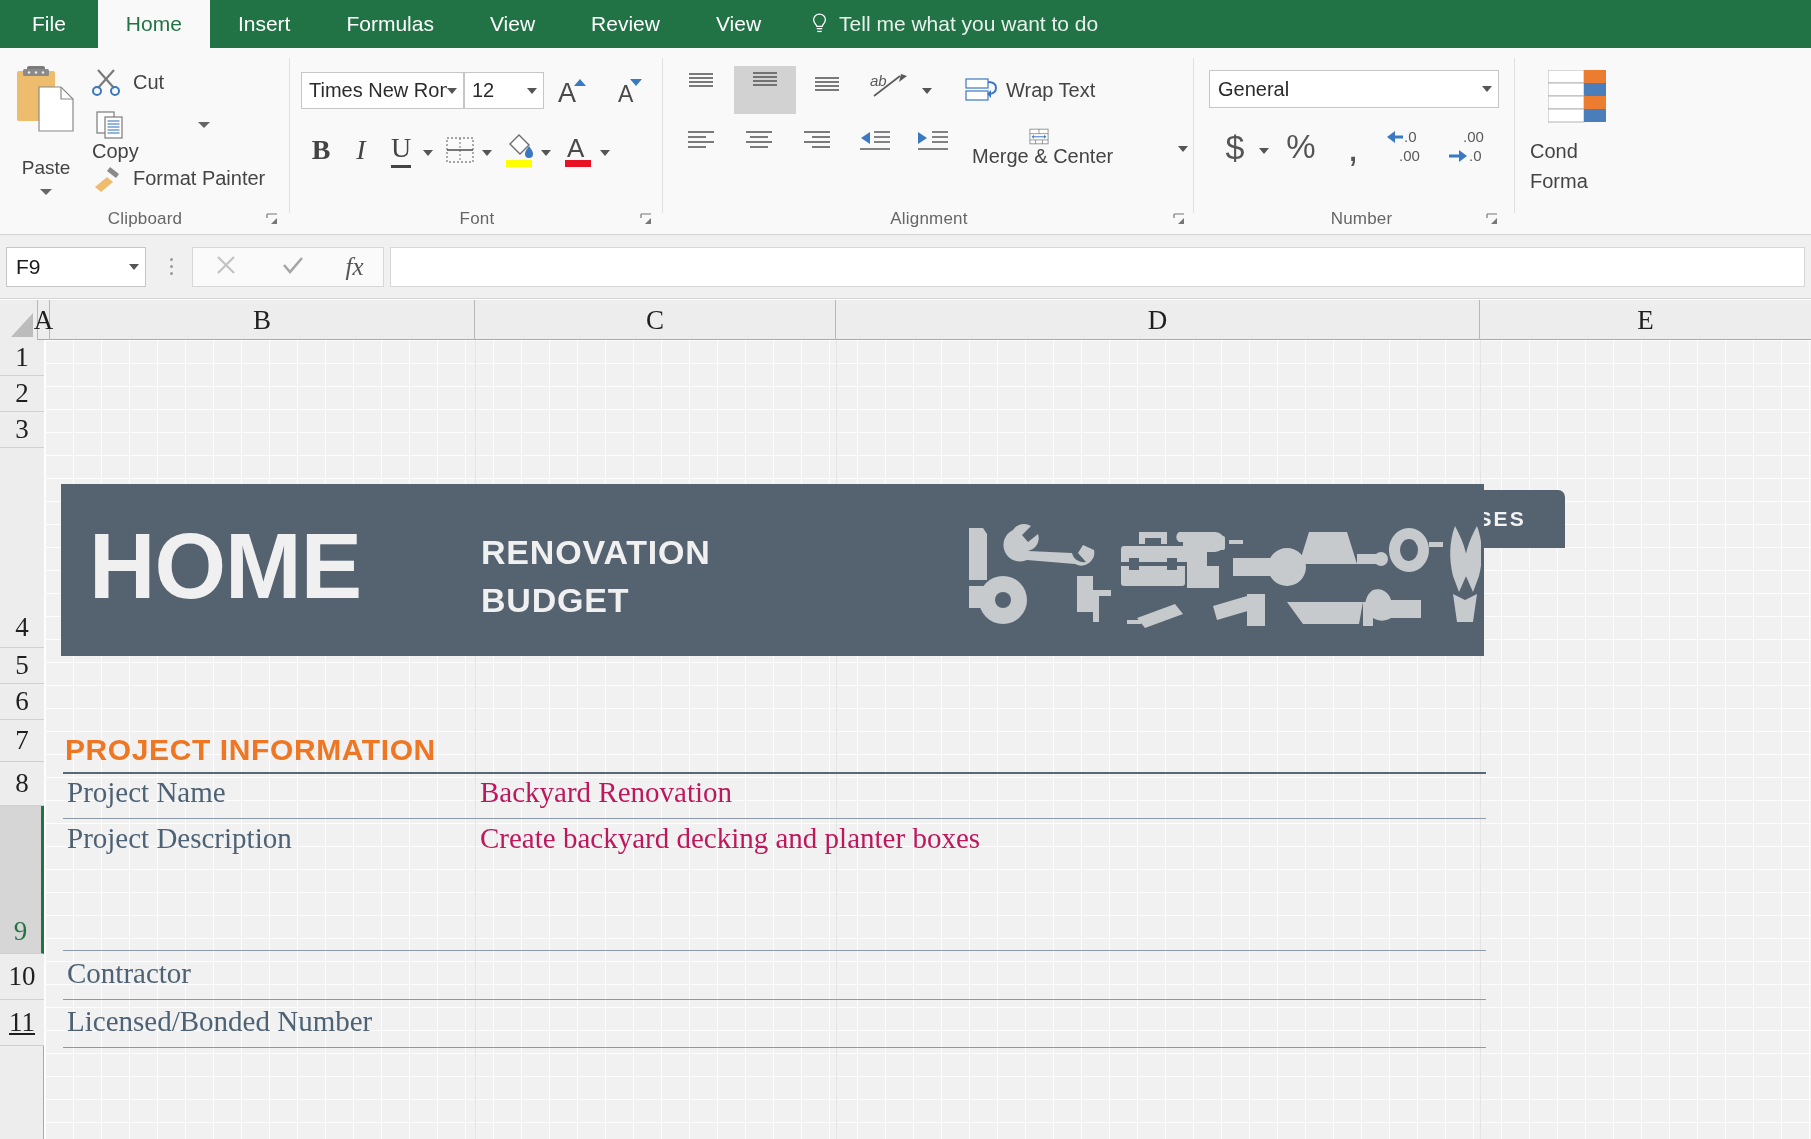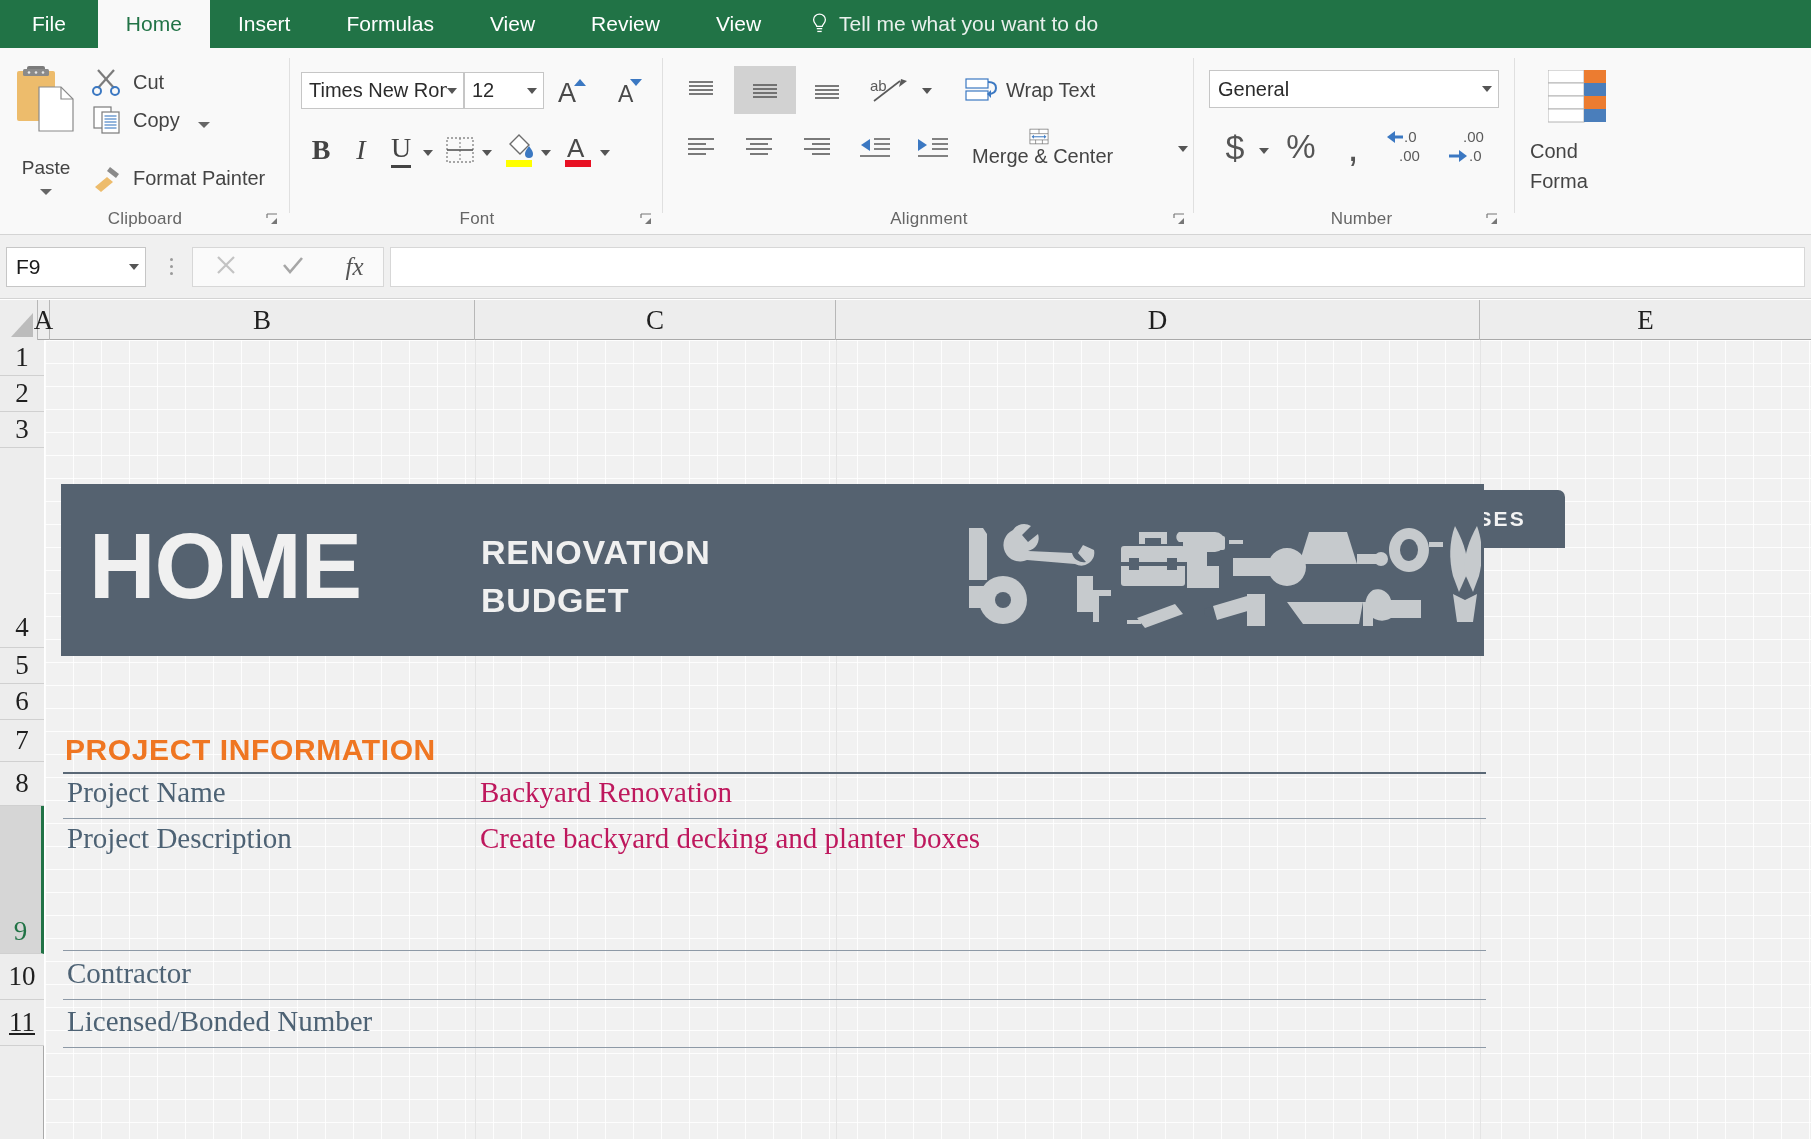--- a/index.html
+++ b/index.html
@@ -93,21 +93,21 @@
     border-top: 6px solid #666;
   }
   .cb-item {
     position: absolute; left: 92px;
     display: flex; align-items: center;
     height: 40px; cursor: default;
   }
   .cb-item .ic { width: 32px; height: 30px; margin-right: 9px; position: relative; flex:none;}
   .cb-item .lbl { font-size: 20px; color: #444; white-space: nowrap; }
   #cut-item  { top: 14px; }
-  #copy-item { top: 52px; }
+  #copy-item { top: 62px; flex-direction: column; }
   #fp-item   { top: 110px; }
   .copy-caret {
     position: absolute; left: 198px; top: 74px;
     width: 0; height: 0;
     border-left: 6px solid transparent;
     border-right: 6px solid transparent;
     border-top: 6px solid #666;
   }
 
   
@@ -155,21 +155,21 @@
     border-right: 5px solid transparent;
     border-top: 6px solid #555;
     margin: 6px 7px 0 2px;
   }
 
   
   #grp-align { left: 664px; width: 530px; }
   .abtn {
     position: absolute;
     width: 46px; height: 40px;
-    display:flex; align-items:center; justify-content:center;
+    display:flex; align-items:flex-start; justify-content:center;font-style:italic;
   }
   .abtn.sel { background: #d2d2d2; }
   .arow1 { top: 22px; }
   .arow2 { top: 80px; }
   .wrap-item, .merge-item {
     position: absolute;
     display: flex; align-items: center; height: 40px;
   }
   .wrap-item .lbl, .merge-item .lbl { font-size: 20px; color: #444; white-space: nowrap; margin-left: 8px; }
 

